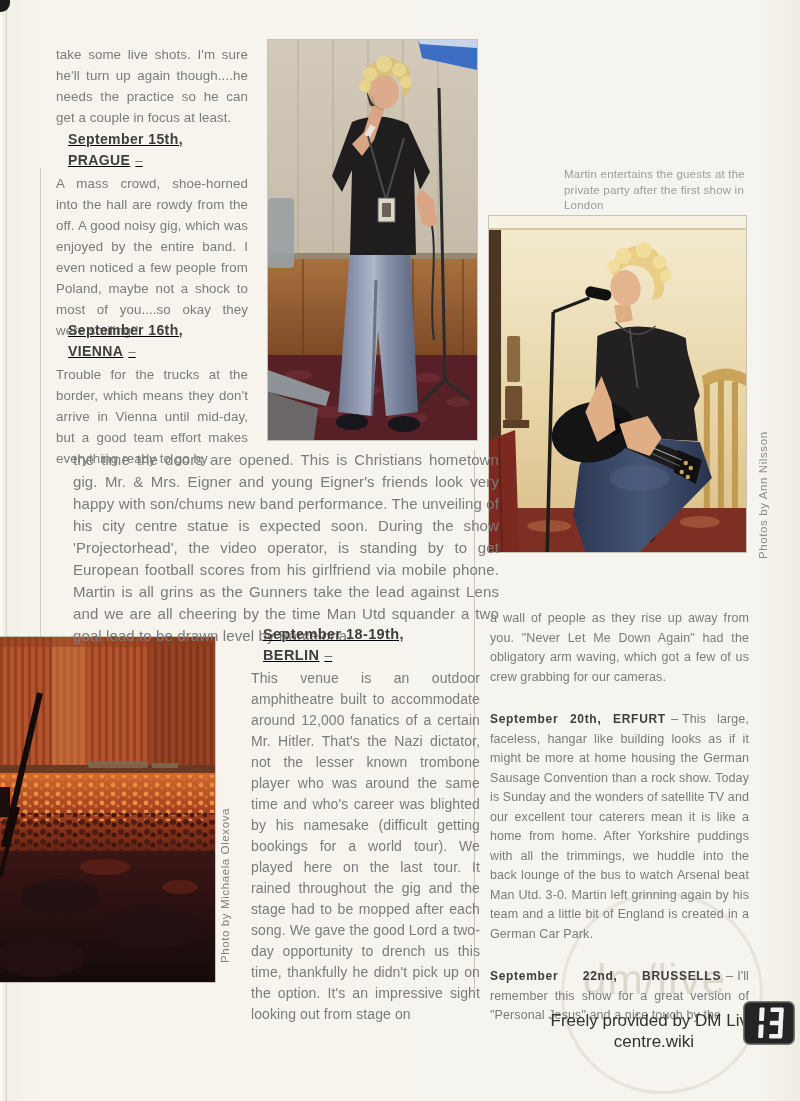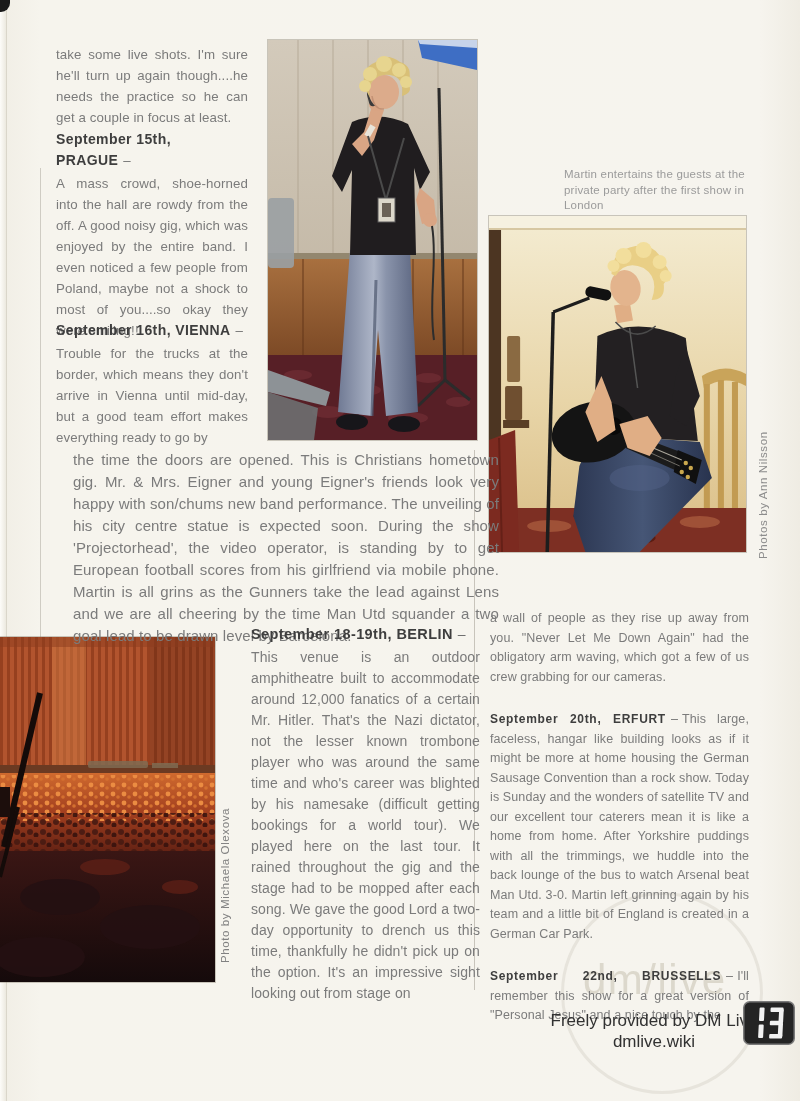--- a/index.html
+++ b/index.html
@@ -3,21 +3,21 @@
 <meta charset="utf-8">
 <style>
   html,body{margin:0;padding:0;background:#e8e5de;}
   .page{position:relative;width:800px;height:1101px;overflow:hidden;
         background:linear-gradient(90deg,#f1eee5 0px,#f6f4ed 40px,#f6f4ee 760px,#efece3 800px);
         font-family:"Liberation Sans",sans-serif;}
   .abs{position:absolute;}
   .body-text{color:#7b7b7b;text-align:justify;margin:0;letter-spacing:.1px;}
   .sec-head{font-weight:bold;color:#3e3e3e;letter-spacing:.4px;}
   .dash{color:#6f6f6f;font-weight:normal;margin:0 4px 0 5px;}
-  .sec-head-line{margin:0 0 2px 0;}
+  .sec-head-line{margin:0 0 2px 12px;text-decoration:underline;}
   #scan-credit{left:34px;top:8px;font-size:21px;color:#8a8a8a;letter-spacing:.6px;}
   #leftcol-intro{left:56px;top:44px;width:192px;font-size:13.3px;line-height:21px;}
   #sec-prague{left:56px;top:129px;width:192px;font-size:13.3px;line-height:21px;}
   #sec-vienna{left:56px;top:320px;width:192px;font-size:13.3px;line-height:21px;}
   #sec-prague .sec-head,#sec-vienna .sec-head{font-size:14px;}
   #bridge-para{left:73px;top:449px;width:426px;font-size:15px;line-height:22px;z-index:2;}
   #sec-berlin{left:251px;top:624px;width:229px;font-size:14px;line-height:21px;z-index:2;}
   #sec-berlin .sec-head{font-size:14.5px;}
   #right-col{left:490px;top:562px;width:259px;font-size:12.5px;line-height:19.5px;z-index:2;margin-top:47px;}
   #right-col p + p{margin-top:23px;}
@@ -285,21 +285,21 @@
     <p class="body-text">a wall of people as they rise up away from you. "Never Let Me Down Again" had the obligatory arm waving, which got a few of us crew grabbing for our cameras.</p>
     <p class="body-text"><span class="sec-head">September 20th, ERFURT</span><span class="dash">–</span><span>This large, faceless, hangar like building looks as if it might be more at home housing the German Sausage Convention than a rock show. Today is Sunday and the wonders of satellite TV and our excellent tour caterers mean it is like a home from home. After Yorkshire puddings with all the trimmings, we huddle into the back lounge of the bus to watch Arsenal beat Man Utd. 3-0. Martin left grinning again by his team and a little bit of England is created in a German Car Park.</span></p>
     <p class="body-text"><span class="sec-head">September 22nd, BRUSSELLS</span><span class="dash">–</span><span>I'll remember this show for a great version of "Personal Jesus" and a nice touch by the</span></p>
   </div>
 
   <div class="abs" id="watermark-circle"></div>
   <div class="abs" id="watermark-text">dm/live</div>
 
   <div class="abs" id="footer-text">
     <div>Freely provided by DM Live</div>
-    <div>dmlive.wiki</div>
+    <div>centre.wiki</div>
   </div>
 
   <div class="abs" id="page-num-box" aria-label="13">
     <span class="sr-only">13</span>
     <svg viewBox="0 0 52 44" width="52" height="44">
       <rect x="0.75" y="0.75" width="50.5" height="42.5" rx="6" fill="#242424" stroke="#7a7a7a" stroke-width="1.5"></rect>
       <g fill="#f2f2f2" transform="skewX(-3)">
         <rect x="17" y="6.5" width="5" height="13.5" rx="1"></rect>
         <rect x="17" y="23.5" width="5" height="13.5" rx="1"></rect>
         <rect x="28" y="6.5" width="13" height="4.6" rx="1"></rect>

